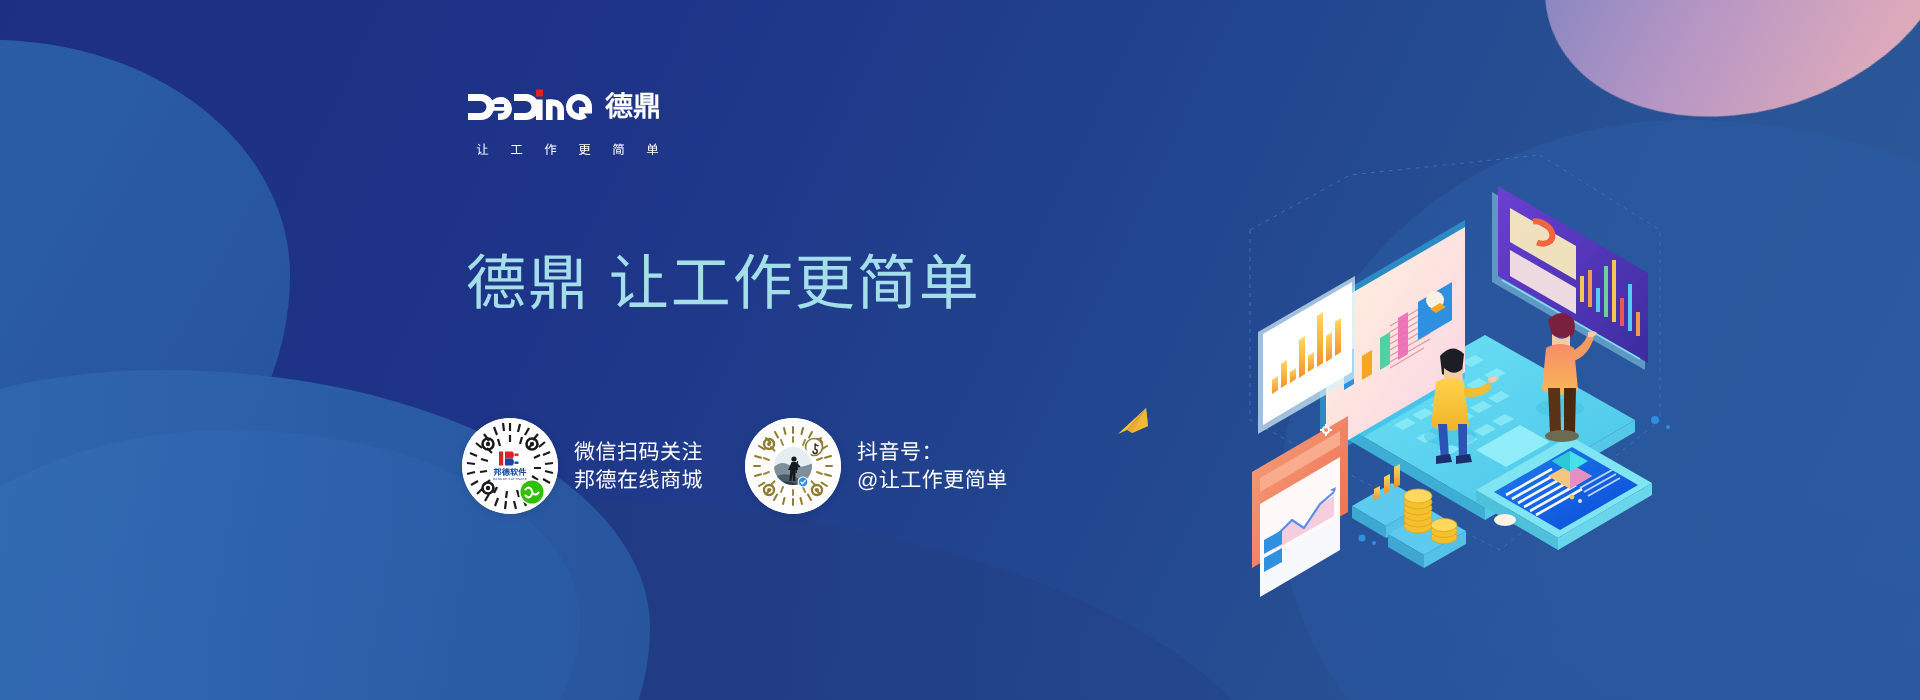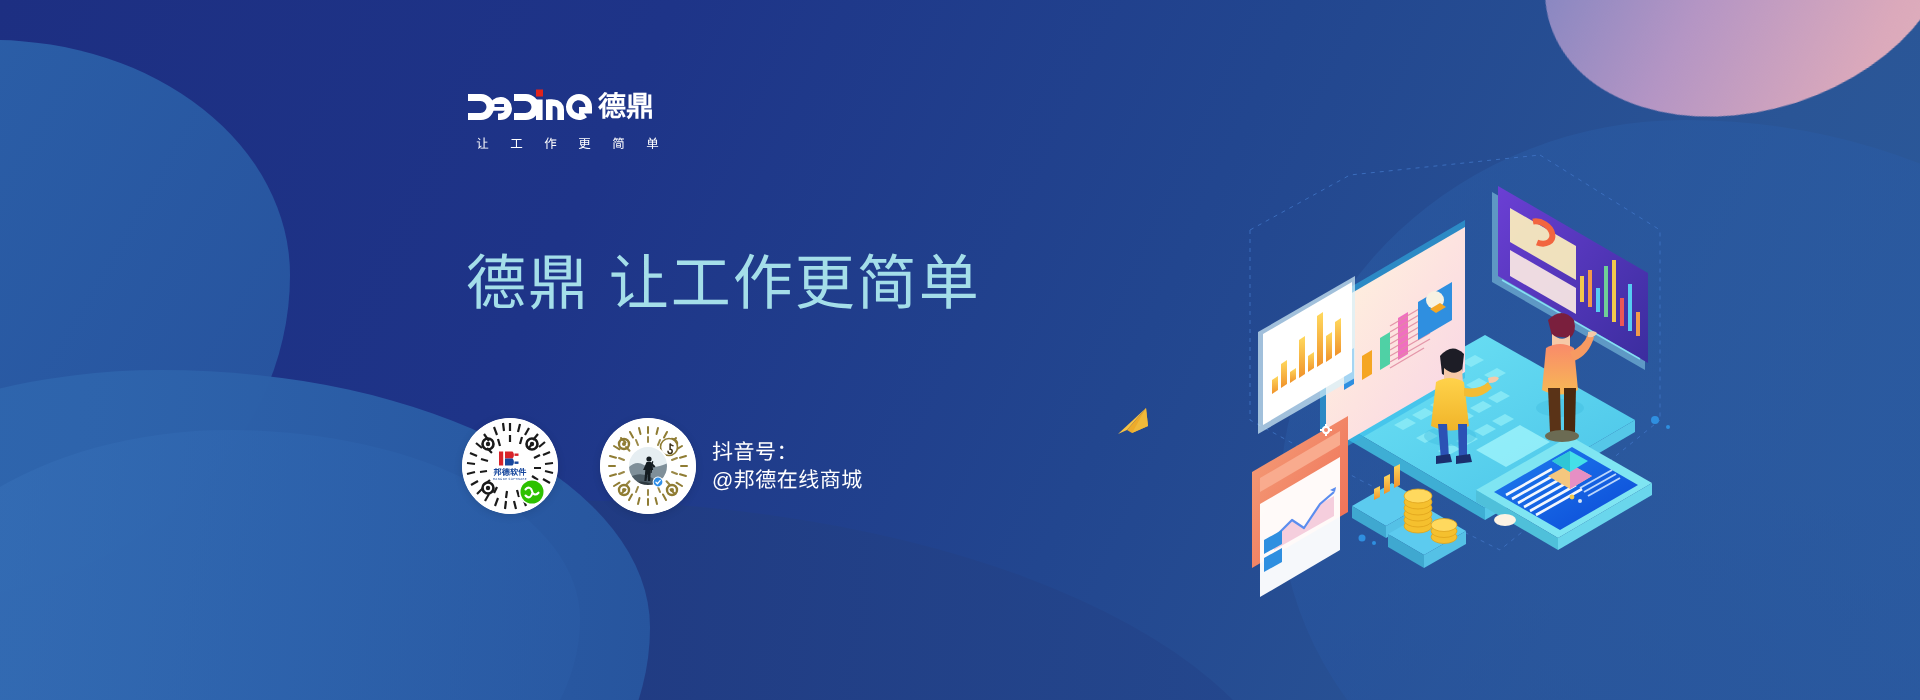--- a/index.html
+++ b/index.html
@@ -75,31 +75,31 @@
     background:linear-gradient(90deg,#1d2f80 0%,#20397f 45%,#24478d 100%);
     opacity:.85;
   }
 
   
   .logo-block {
     position:absolute;
     left:468px; top:78px;
     width:200px;
   }
-  .logo-row { display:flex; align-items:flex-end; gap:6px; height:46px; }
+  .logo-row { display:flex; align-items:flex-end; gap:13px; height:46px; }
   .logo-mark { position:relative; height:40px; }
   .logo-mark svg { display:block; }
   .logo-cn {
     font-size:28px; color:#ffffff; font-weight:700;
     letter-spacing:0px; line-height:1;
     position:relative; top:-3px;
     font-family:"Liberation Sans","DejaVu Sans",sans-serif;
   }
   .logo-tagline {
-    margin-top:9px;
+    margin-top:15px;
     font-size:12.5px;
     color:#ffffff;
     letter-spacing:9px;
     text-align:center;
     padding-left:8px;
     white-space:nowrap;
   }
 
   
   .headline {
@@ -290,20 +290,24 @@
           <text x="48" y="62.2" font-family="DejaVu Sans, sans-serif" font-size="2.9" fill="#17479e" text-anchor="middle" letter-spacing="0.3">BANGDE SOFTWARE</text>
 
           <g>
             <circle cx="70" cy="74" r="13" fill="#ffffff"></circle>
             <circle cx="70" cy="74" r="11.5" fill="#2dc100"></circle>
             <path d="M63.5 71.5 c3.2-3.6 6-1.2 6.5 1.6 c.5 2.8 3.3 5.2 6.5 1.6" fill="none" stroke="#ffffff" stroke-width="2.1" stroke-linecap="round"></path>
             <path d="M63.5 77.5 c3.2 3.6 6 1.2 6.5-1.6" fill="none" stroke="#ffffff" stroke-width="2.1" stroke-linecap="round"></path>
           </g>
         </svg>
       </div>
+      <div class="qr-caption">
+        <div>微信扫码关注</div>
+        <div>邦德在线商城</div>
+      </div>
     </div>
 
     <div class="qr-item">
       <div class="qr-disc">
         <svg viewBox="0 0 96 96" width="96" height="96" aria-hidden="true">
           <circle cx="48" cy="48" r="48" fill="#ffffff"></circle>
           <g stroke="#8f7c33" stroke-width="2" stroke-linecap="round" fill="none">
             <g>
               <path d="M48 9 v6"></path>
                 <path d="M58 10 l-1.5 6"></path>
@@ -386,21 +390,21 @@
 
           <g>
             <circle cx="58" cy="64" r="5.4" fill="#ffffff"></circle>
             <circle cx="58" cy="64" r="4.4" fill="#2f8fe8"></circle>
             <path d="M55.9 64.1 l1.5 1.6 l2.9-3.3" fill="none" stroke="#ffffff" stroke-width="1.3" stroke-linecap="round" stroke-linejoin="round"></path>
           </g>
         </svg>
       </div>
       <div class="qr-caption">
         <div>抖音号：</div>
-        <div>@邦德在线商城</div>
+        <div>@让工作更简单</div>
       </div>
     </div>
   </div>
 
   <div class="paper-plane">
     <svg viewBox="0 0 46 46" width="46" height="46" aria-hidden="true">
       <path d="M34 8 L6 34 L15 30 Z" fill="#f7c244"></path>
       <path d="M34 8 L15 30 L20 33 L36 26 Z" fill="#edab2b"></path>
       <path d="M34 8 L20 33 L36 26 Z" fill="#f0b93a"></path>
     </svg>

